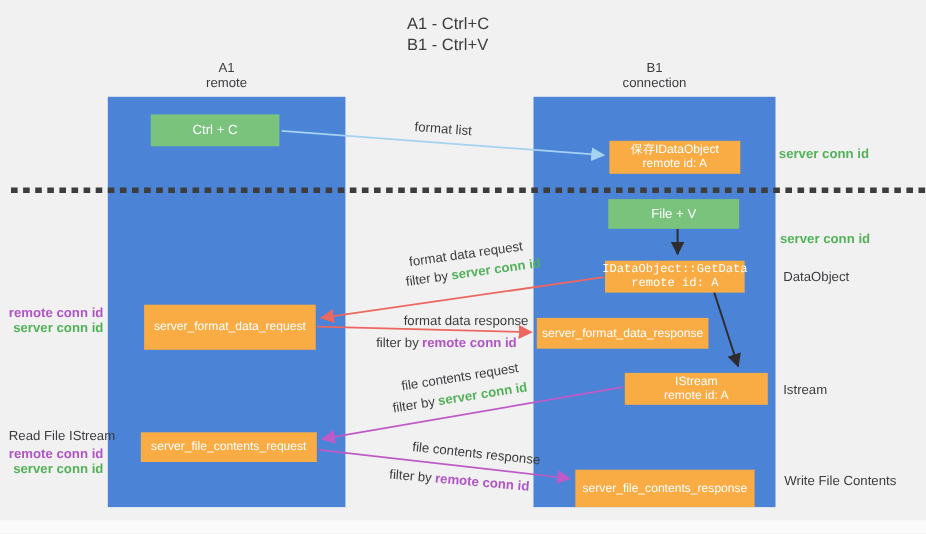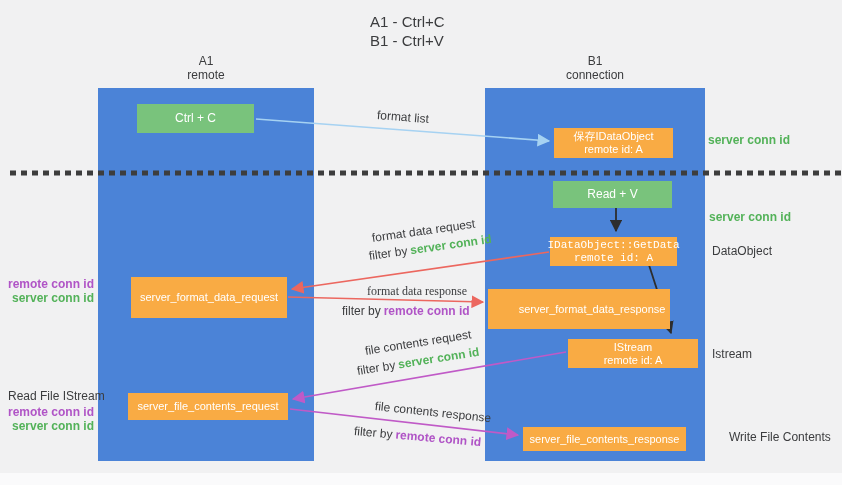--- a/index.html
+++ b/index.html
@@ -91,61 +91,61 @@
   <div class="abs node green" style="left:137px;top:104px;width:117px;height:29px;">
     <span>Ctrl + C</span>
   </div>
 
   <div class="abs node orange" style="left:554px;top:128px;width:119px;height:30px;">
     <span>保存IDataObject</span>
     <span>remote id: A</span>
   </div>
 
   <div class="abs node green" style="left:553px;top:181px;width:119px;height:27px;">
-    <span>Read + V</span>
+    <span>File + V</span>
   </div>
 
   <div class="abs node orange" style="left:550px;top:237px;width:127px;height:29px;font-family:Liberation Mono, monospace;">
     <span>IDataObject::GetData</span>
     <span>remote id: A</span>
   </div>
 
   <div class="abs node orange" style="left:131px;top:277px;width:156px;height:41px;">
     <span>server_format_data_request</span>
   </div>
 
-  <div class="abs node orange" style="left:488px;top:289px;width:156px;height:40px;padding-left:26px;">
+  <div class="abs node orange" style="left:488px;top:289px;width:156px;height:28px;">
     <span>server_format_data_response</span>
   </div>
 
   <div class="abs node orange" style="left:568px;top:339px;width:130px;height:29px;">
     <span>IStream</span>
     <span>remote id: A</span>
   </div>
 
   <div class="abs node orange" style="left:128px;top:393px;width:160px;height:27px;">
     <span>server_file_contents_request</span>
   </div>
 
-  <div class="abs node orange" style="left:523px;top:427px;width:163px;height:24px;">
+  <div class="abs node orange" style="left:523px;top:427px;width:163px;height:34px;">
     <span>server_file_contents_response</span>
   </div>
 
   <div class="abs alabel" style="left:377px;top:108px;transform:rotate(4.5deg);">
     <span>format list</span>
   </div>
 
   <div class="abs alabel" style="left:372px;top:231px;transform:rotate(-8deg);">
     <span>format data request</span>
   </div>
   <div class="abs alabel" style="left:369px;top:249px;transform:rotate(-8deg);">
     <span>filter by</span><span class="hl-green">server conn id</span>
   </div>
 
-  <div class="abs alabel" style="left:367px;top:284px;font-family:Liberation Serif, serif;">
+  <div class="abs alabel" style="left:367px;top:284px;">
     <span>format data response</span>
   </div>
   <div class="abs alabel" style="left:342px;top:304px;">
     <span>filter by</span><span class="hl-purple">remote conn id</span>
   </div>
 
   <div class="abs alabel" style="left:365px;top:344px;transform:rotate(-9deg);">
     <span>file contents request</span>
   </div>
   <div class="abs alabel" style="left:357px;top:364px;transform:rotate(-9deg);">
@@ -156,21 +156,21 @@
     <span>file contents response</span>
   </div>
   <div class="abs alabel" style="left:354px;top:424px;transform:rotate(5deg);">
     <span>filter by</span><span class="hl-purple">remote conn id</span>
   </div>
 
   <div class="abs ann green" style="left:708px;top:133px;">server conn id</div>
   <div class="abs ann green" style="left:709px;top:210px;">server conn id</div>
   <div class="abs ann" style="left:712px;top:244px;">DataObject</div>
   <div class="abs ann" style="left:712px;top:347px;">Istream</div>
-  <div class="abs ann" style="left:713px;top:430px;margin-left:16px;">Write File Contents</div>
+  <div class="abs ann" style="left:713px;top:430px;">Write File Contents</div>
 
   <div class="abs ann-pair" style="left:0;top:278px;width:94px;">
     <span class="purple">remote conn id</span>
     <span class="green">server conn id</span>
   </div>
   <div class="abs ann" style="left:8px;top:389px;">Read File IStream</div>
   <div class="abs ann-pair" style="left:0;top:406px;width:94px;">
     <span class="purple">remote conn id</span>
     <span class="green">server conn id</span>
   </div>

